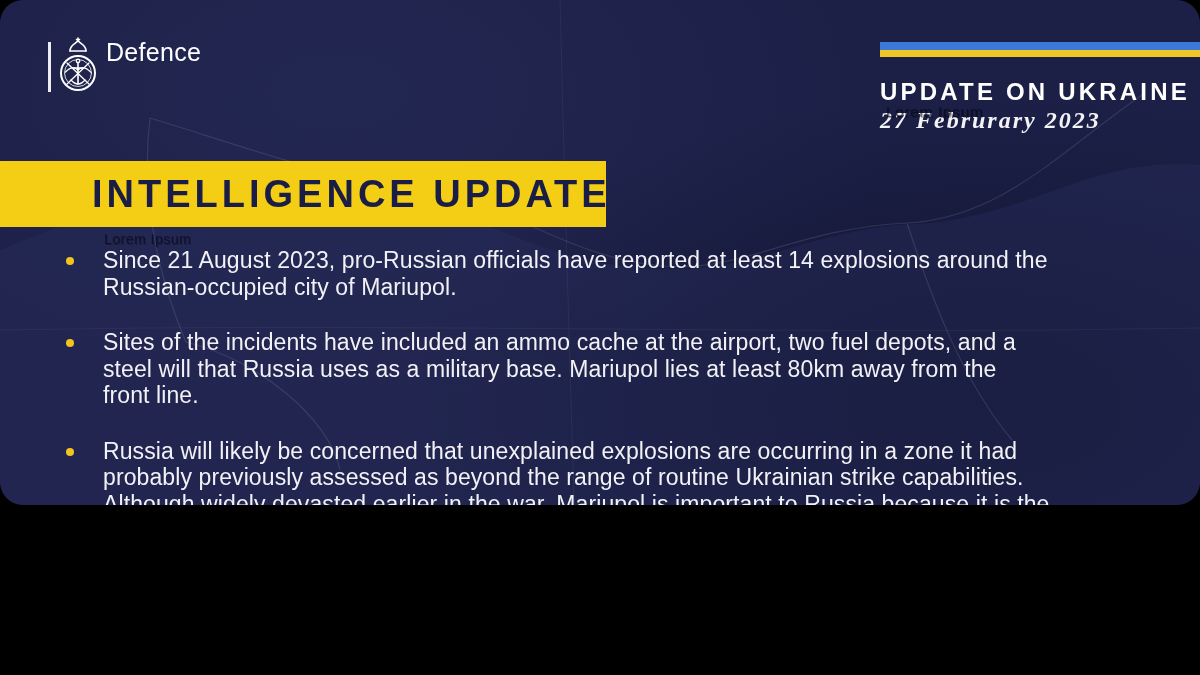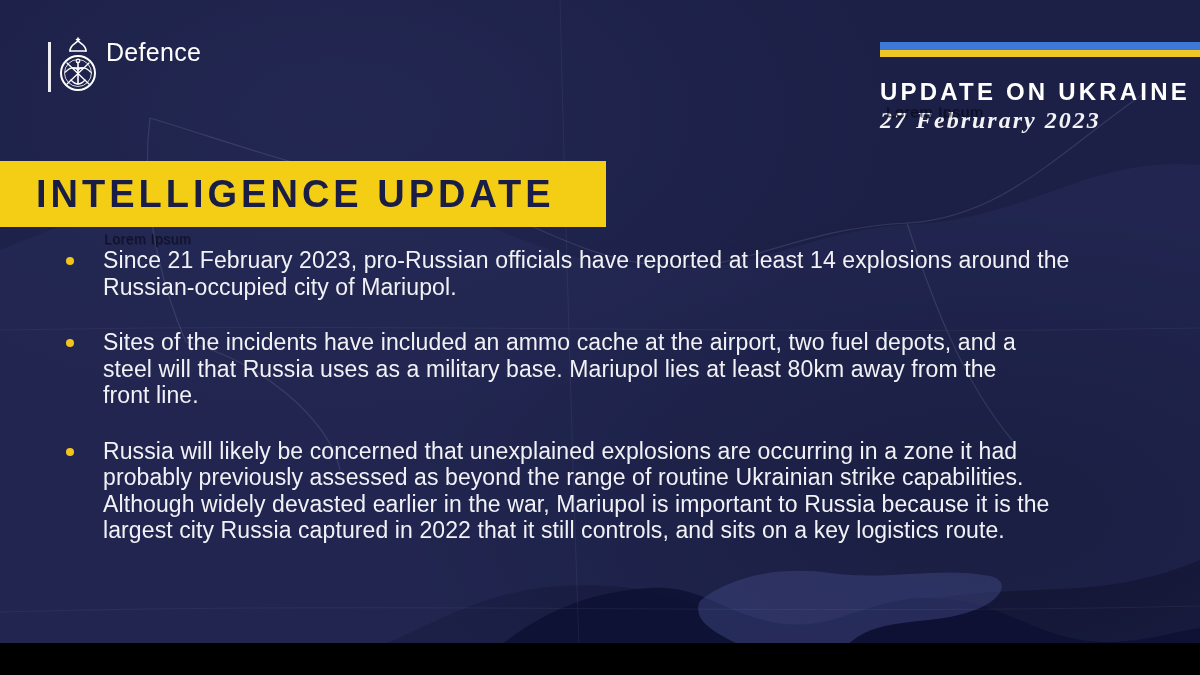--- a/index.html
+++ b/index.html
@@ -1,38 +1,39 @@
 <!DOCTYPE html>
 <html><head>
 <meta charset="utf-8">
 <style>
   html,body{margin:0;padding:0;background:#000;}
   .canvas{
-    position:relative;width:1200px;height:643px;overflow:hidden;
+    position:relative;width:1200px;height:505px;overflow:hidden;
     background:
       radial-gradient(ellipse 900px 500px at 28% 18%, rgba(47,53,102,.35), transparent 62%),
       radial-gradient(ellipse 900px 480px at 82% 80%, rgba(8,10,30,.55), transparent 65%),
       #1C2047;
     font-family:"Liberation Sans", sans-serif;
+    border-radius:23px;
   }
   .map-layer{position:absolute;inset:0;}
   
   .logo-block{position:absolute;left:48px;top:36px;display:flex;align-items:flex-start;}
   .logo-bar{width:3px;height:50px;background:rgba(255,255,255,.92);margin-top:6px;}
   .crest{width:40px;height:60px;margin-left:7px;}
   .org-name{margin-left:8px;color:#fff;font-size:25px;line-height:28.5px;font-weight:500;letter-spacing:.3px;margin-top:2px;}
   .right-head{position:absolute;left:880px;top:42px;right:0;}
   .flag{height:15px;width:100%;display:flex;flex-direction:column;}
   .flag-blue{height:8px;background:#3D79D9;}
   .flag-yellow{height:7px;background:#EFC627;}
   .update-title{margin-top:21px;color:#fff;font-size:24px;font-weight:600;letter-spacing:3.2px;white-space:nowrap;}
   .update-date{margin-top:1px;color:#F3F3F5;font-family:Liberation Serif, serif;font-style:italic;font-size:24px;font-weight:600;letter-spacing:2px;white-space:nowrap;}
   
   .banner{position:absolute;left:0;top:161px;width:606px;height:66px;background:#F4CE14;display:flex;align-items:center;}
-  .banner-title{padding-left:36px;color:#1A1E46;font-size:38px;font-weight:700;letter-spacing:4px;white-space:nowrap;}
+  .banner-title{padding-left:92px;color:#1A1E46;font-size:38px;font-weight:700;letter-spacing:4px;white-space:nowrap;}
   
   .wm{position:absolute;color:rgba(5,6,18,.6);font-size:14px;letter-spacing:.5px;text-shadow:1px 1px 0 rgba(5,6,18,.35);}
   .wm1{left:104px;top:231px;}
   .wm2{left:888px;top:103px;font-size:15px;transform:scaleX(1.05);}
   
   .bullets{position:absolute;left:66px;top:247px;width:1090px;list-style:none;margin:0;padding:0;}
   .bullet-item{display:flex;margin-bottom:29px;}
   .bullet-dot{flex:0 0 8px;width:8px;height:8px;border-radius:50%;background:#F2C51D;margin-top:10px;margin-right:29px;}
   .bullet-text{color:#F2F2F6;font-size:23px;line-height:26.5px;letter-spacing:.1px;white-space:pre-line;}
 </style>
@@ -101,21 +102,21 @@
   <div class="banner">
     <div class="banner-title">INTELLIGENCE UPDATE</div>
   </div>
 
   <div class="wm wm2">Lorem Ipsum</div>
   <div class="wm wm1">Lorem Ipsum</div>
 
   <ul class="bullets">
     <li class="bullet-item">
       <span class="bullet-dot"></span>
-      <span class="bullet-text">Since 21 February 2023, pro-Russian officials have reported at least 14 explosions around the
+      <span class="bullet-text">Since 21 August 2023, pro-Russian officials have reported at least 14 explosions around the
 Russian-occupied city of Mariupol.</span>
     </li>
 
     <li class="bullet-item">
       <span class="bullet-dot"></span>
       <span class="bullet-text">Sites of the incidents have included an ammo cache at the airport, two fuel depots, and a
 steel will that Russia uses as a military base. Mariupol lies at least 80km away from the
 front line.</span>
     </li>
 

